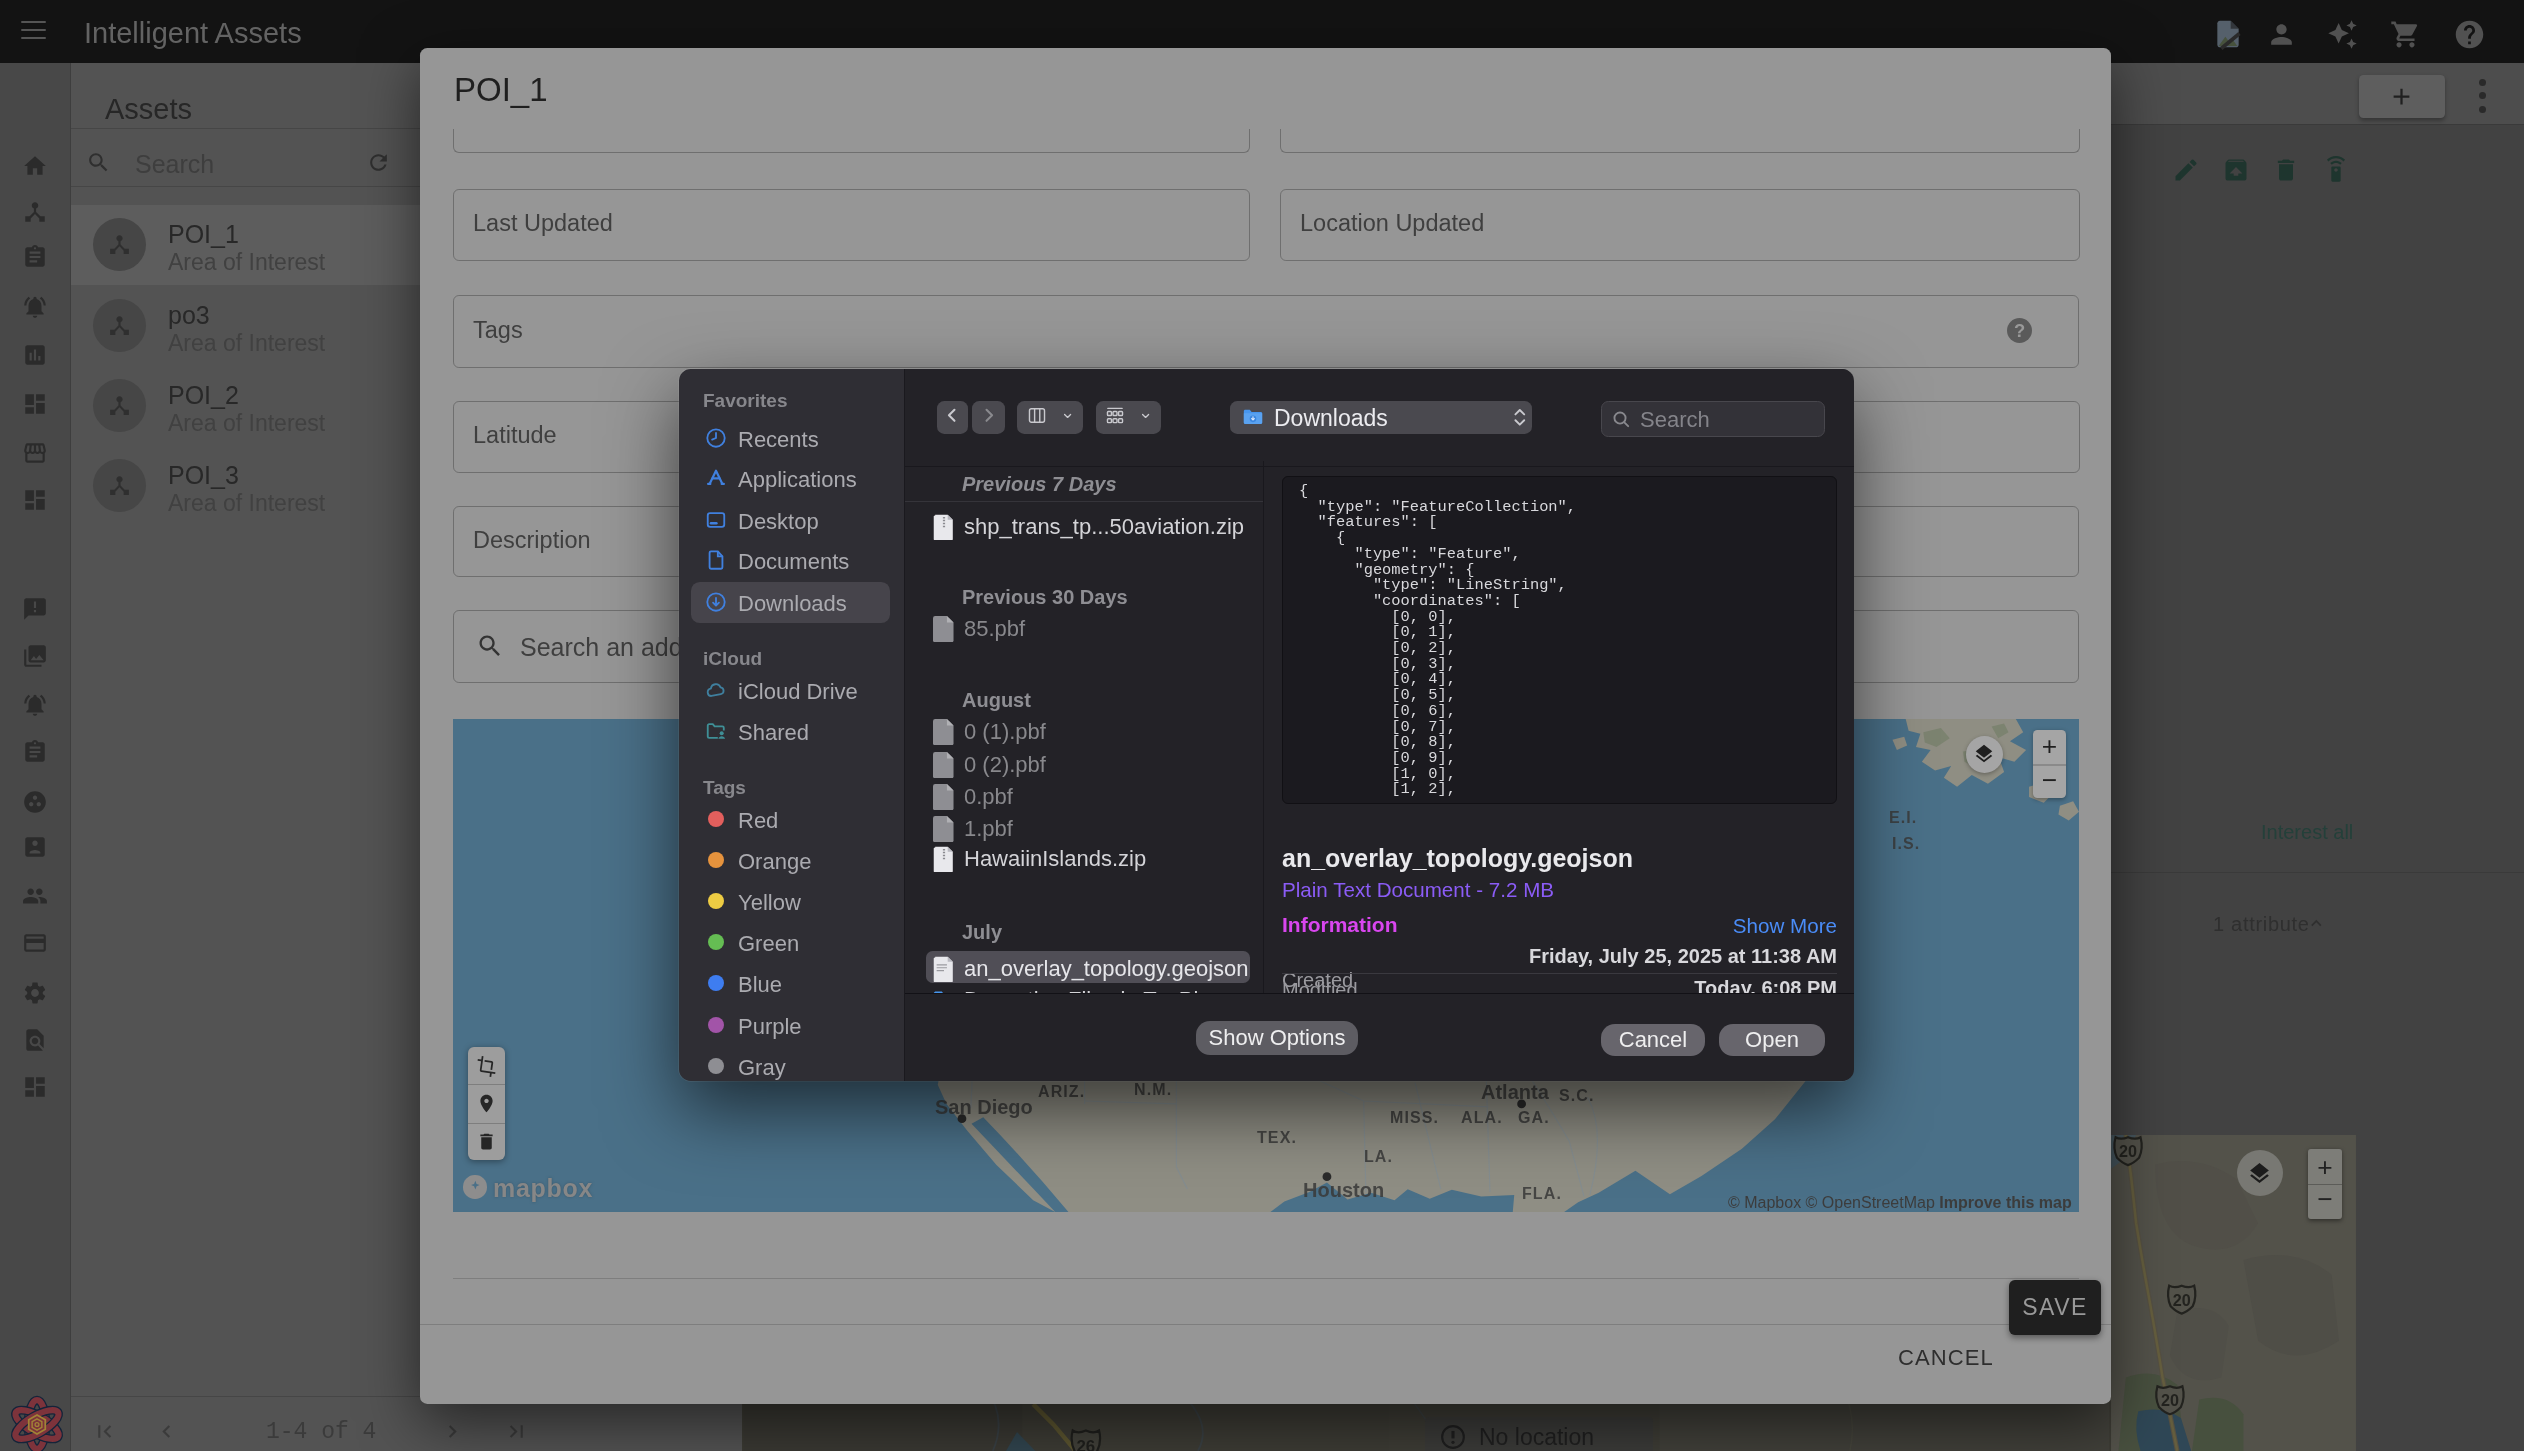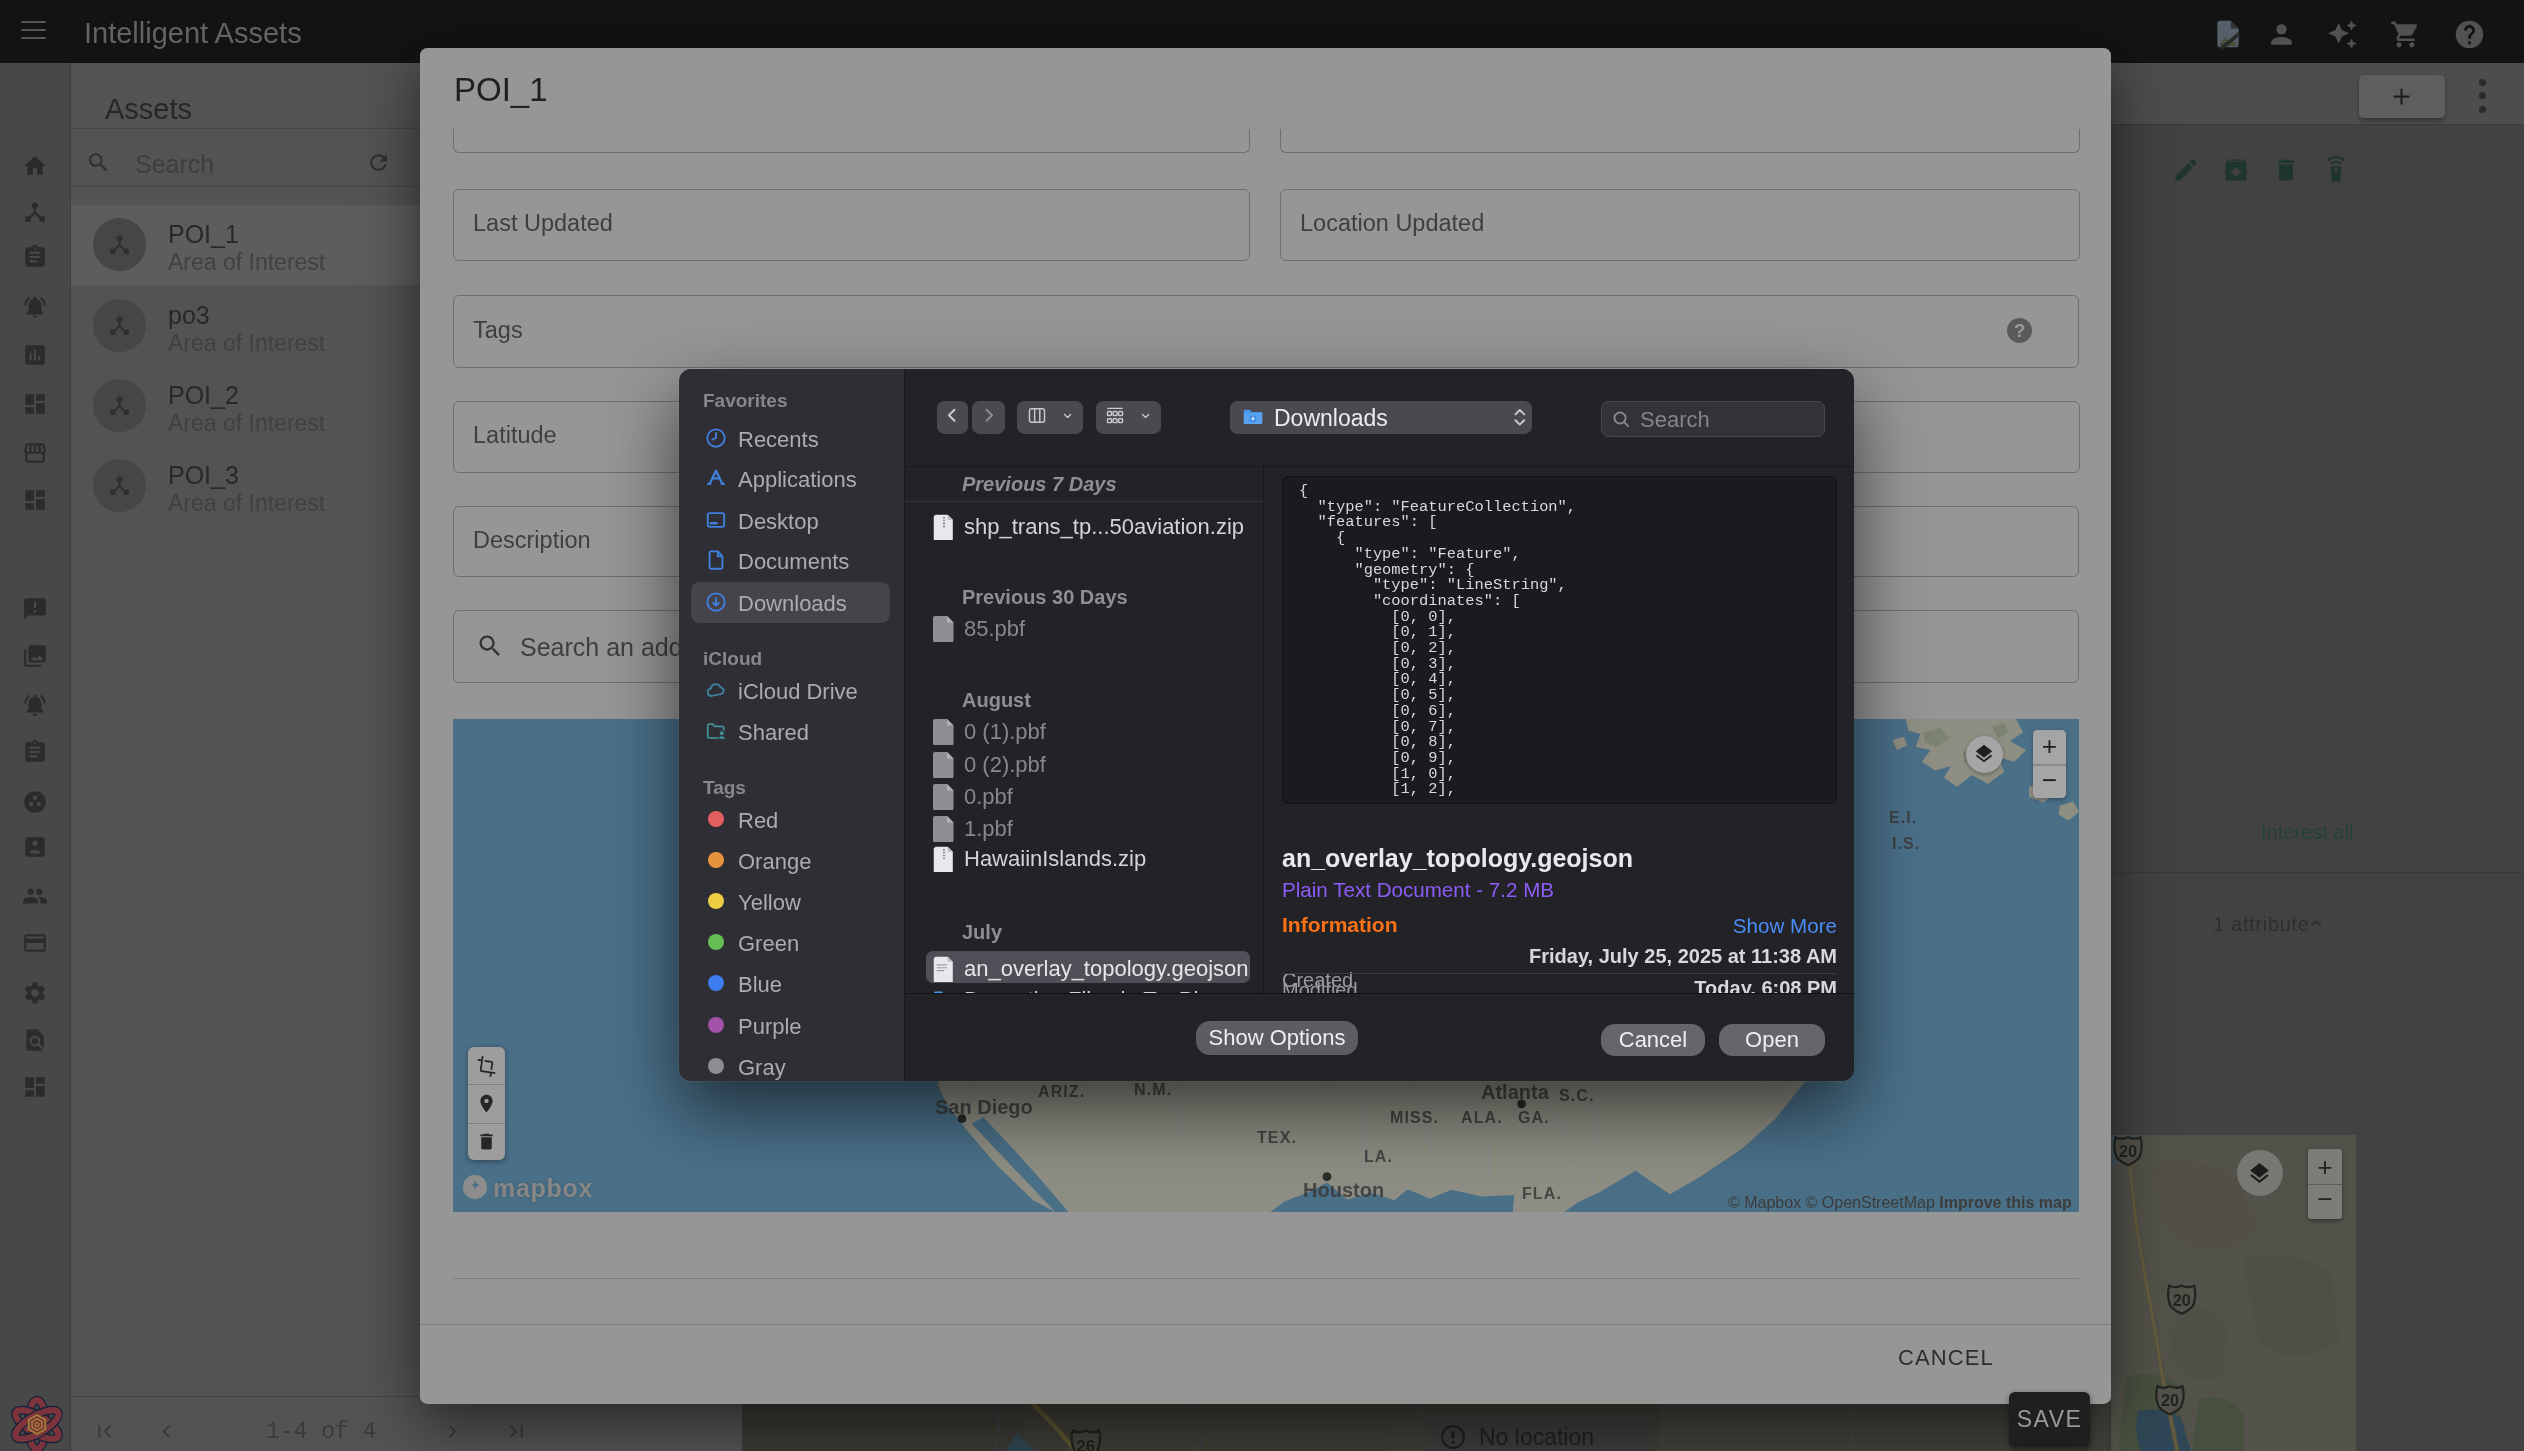--- a/index.html
+++ b/index.html
@@ -425,21 +425,21 @@
       </div>
     <div class="a" style="left:1580px;top:11px;width:33px;height:68px;border-radius:4.4px;background:#a5a5a5;box-shadow:0 1.5px 4.4px rgba(0,0,0,.3)">
       <div class="a" style="left:0;top:34px;width:33px;height:1.5px;background:#8a8a8a"></div>
       <div class="a" style="left:0;top:0.7px;width:33px;text-align:center;font-size:26.4px;color:#1f1f1f;">+</div>
       <div class="a" style="left:0;top:35px;width:33px;text-align:center;font-size:26.4px;color:#1f1f1f;">−</div>
     </div>
   </div>
   <div class="a" style="left:33px;top:1230px;width:1626px;height:0.7px;background:#7e7e7e;"></div>
   <div class="a" style="left:0;top:1276px;width:1691px;height:0.7px;background:#7e7e7e;"></div>
   <div class="a" style="left:1478px;top:1297px;font-size:22px;letter-spacing:1.1px;color:#2e2e2e;">CANCEL</div>
-  <div class="a" style="left:1589px;top:1344px;width:81px;height:55px;background:#1f1f1f;border-radius:5.9px;box-shadow:0 2.2px 5.9px rgba(0,0,0,.4);text-align:center;line-height:55px;font-size:23px;letter-spacing:1.5px;color:#999;">SAVE</div>
+  <div class="a" style="left:1589px;top:1232px;width:92px;height:55px;background:#1f1f1f;border-radius:5.9px;box-shadow:0 2.2px 5.9px rgba(0,0,0,.4);text-align:center;line-height:55px;font-size:23px;letter-spacing:1.5px;color:#999;">SAVE</div>
 </div>
 
 <div id="finder" class="a">
   <div id="fsidebar" class="a">
     <div class="fsec a" style="left:24px;top:20.6px;">Favorites</div>
     <div class="a" style="left:11.8px;top:213px;width:199px;height:41px;border-radius:8.8px;background:#46444b;"></div>
     <div class="sit a" style="top:59px;">
         <svg class="sic" viewBox="0 0 24 24" fill="none" stroke="#4080df" stroke-width="2">
           <circle cx="12" cy="12" r="9.5"></circle>
           <path d="M12 6.5V12l-4.2 1.8" stroke-linecap="round"></path>
@@ -672,21 +672,21 @@
           [0, 5],
           [0, 6],
           [0, 7],
           [0, 8],
           [0, 9],
           [1, 0],
           [1, 2],</pre>
       </div>
       <div class="a" style="left:377px;top:383px;font-size:25px;font-weight:bold;color:#e9e9ec;">an_overlay_topology.geojson</div>
       <div class="a" style="left:377px;top:417px;font-size:20.6px;color:#8b5cf6;">Plain Text Document - 7.2 MB</div>
-      <div class="a" style="left:377px;top:452px;font-size:21px;font-weight:bold;color:#f97316;">Information</div>
+      <div class="a" style="left:377px;top:452px;font-size:21px;font-weight:bold;color:#d946ef;">Information</div>
       <div class="a" style="left:774px;top:453px;width:158px;text-align:right;font-size:20.6px;color:#4a8cf7;">Show More</div>
       <div class="a" style="left:377px;top:508px;font-size:20px;color:#9a9a9f;">Created</div>
       <div class="a" style="left:480px;top:484px;width:452px;text-align:right;font-size:20px;font-weight:bold;color:#d8d8dc;">Friday, July 25, 2025 at 11:38 AM</div>
       <div class="a" style="left:377px;top:512px;width:555px;height:0.7px;background:#3a393f;"></div>
       <div class="a" style="left:377px;top:518px;font-size:20px;color:#9a9a9f;">Modified</div>
       <div class="a" style="left:480px;top:516px;width:452px;text-align:right;font-size:20px;font-weight:bold;color:#d8d8dc;">Today, 6:08 PM</div>
     </div>
 
     <div class="btn a" style="left:291px;top:652px;width:162px;height:34px;line-height:34px;">Show Options</div>
     <div class="btn a" style="left:696px;top:655px;width:104px;height:32px;line-height:32px;background:#67656c;">Cancel</div>

